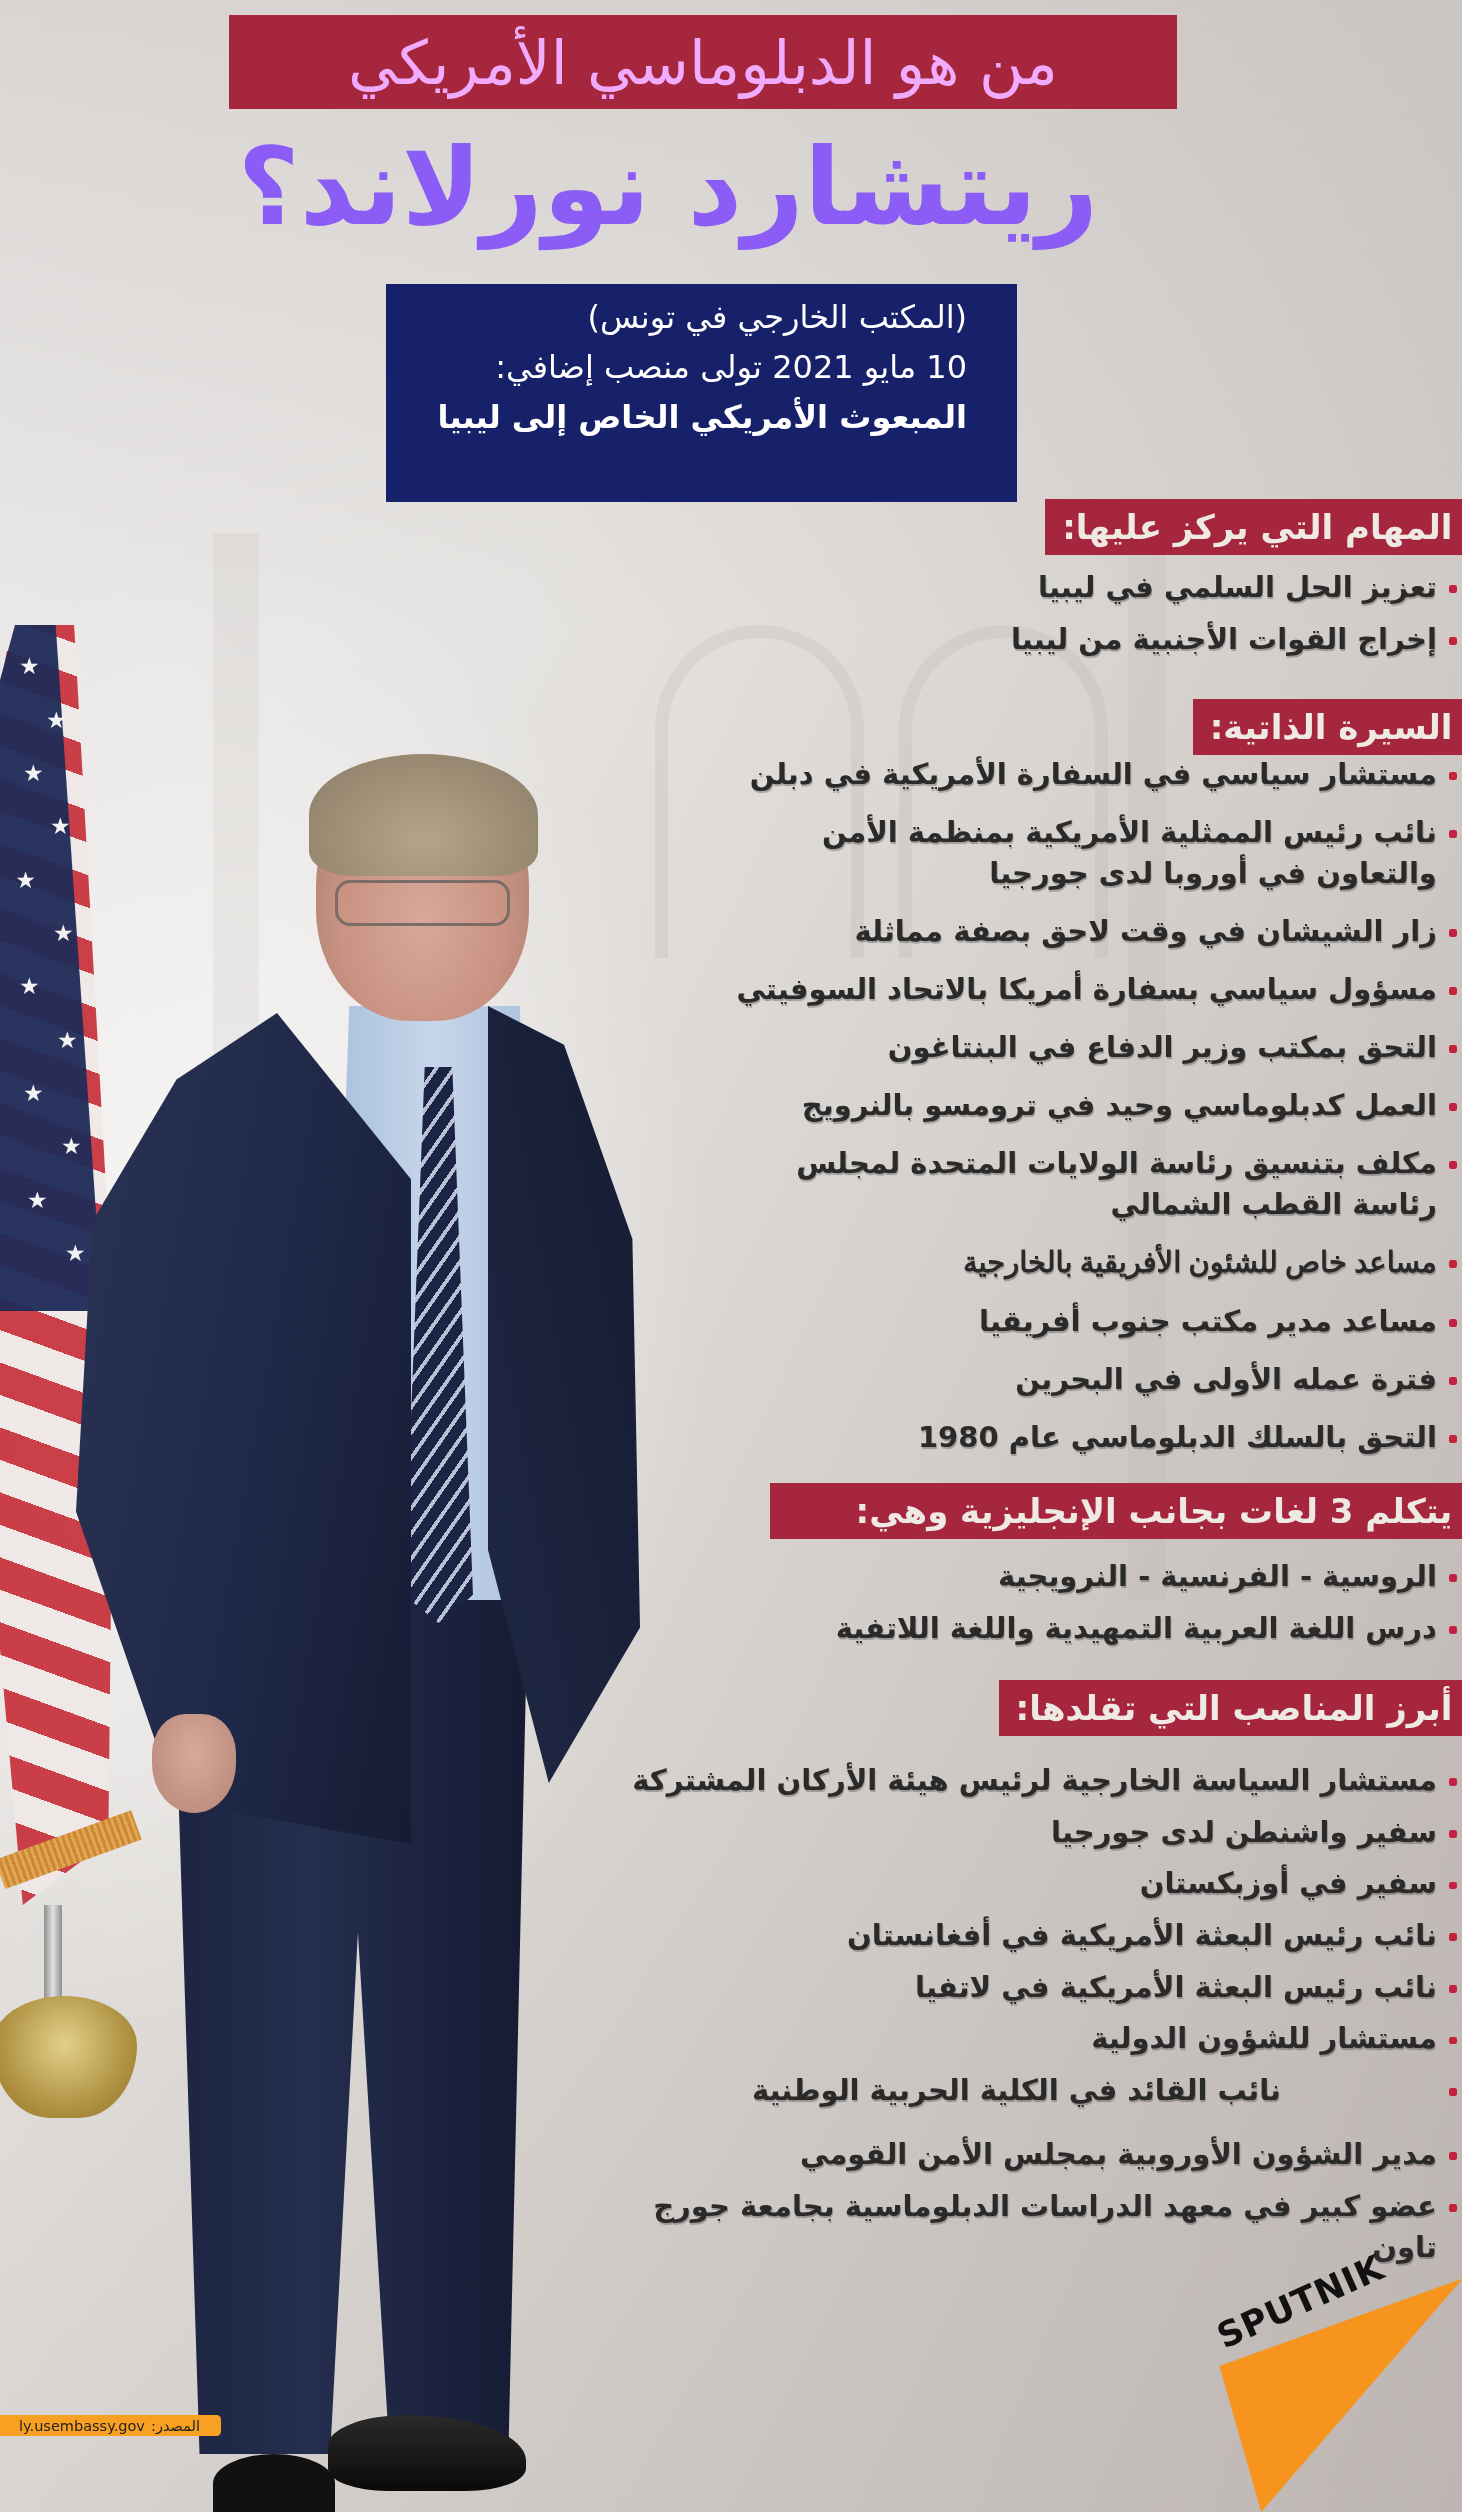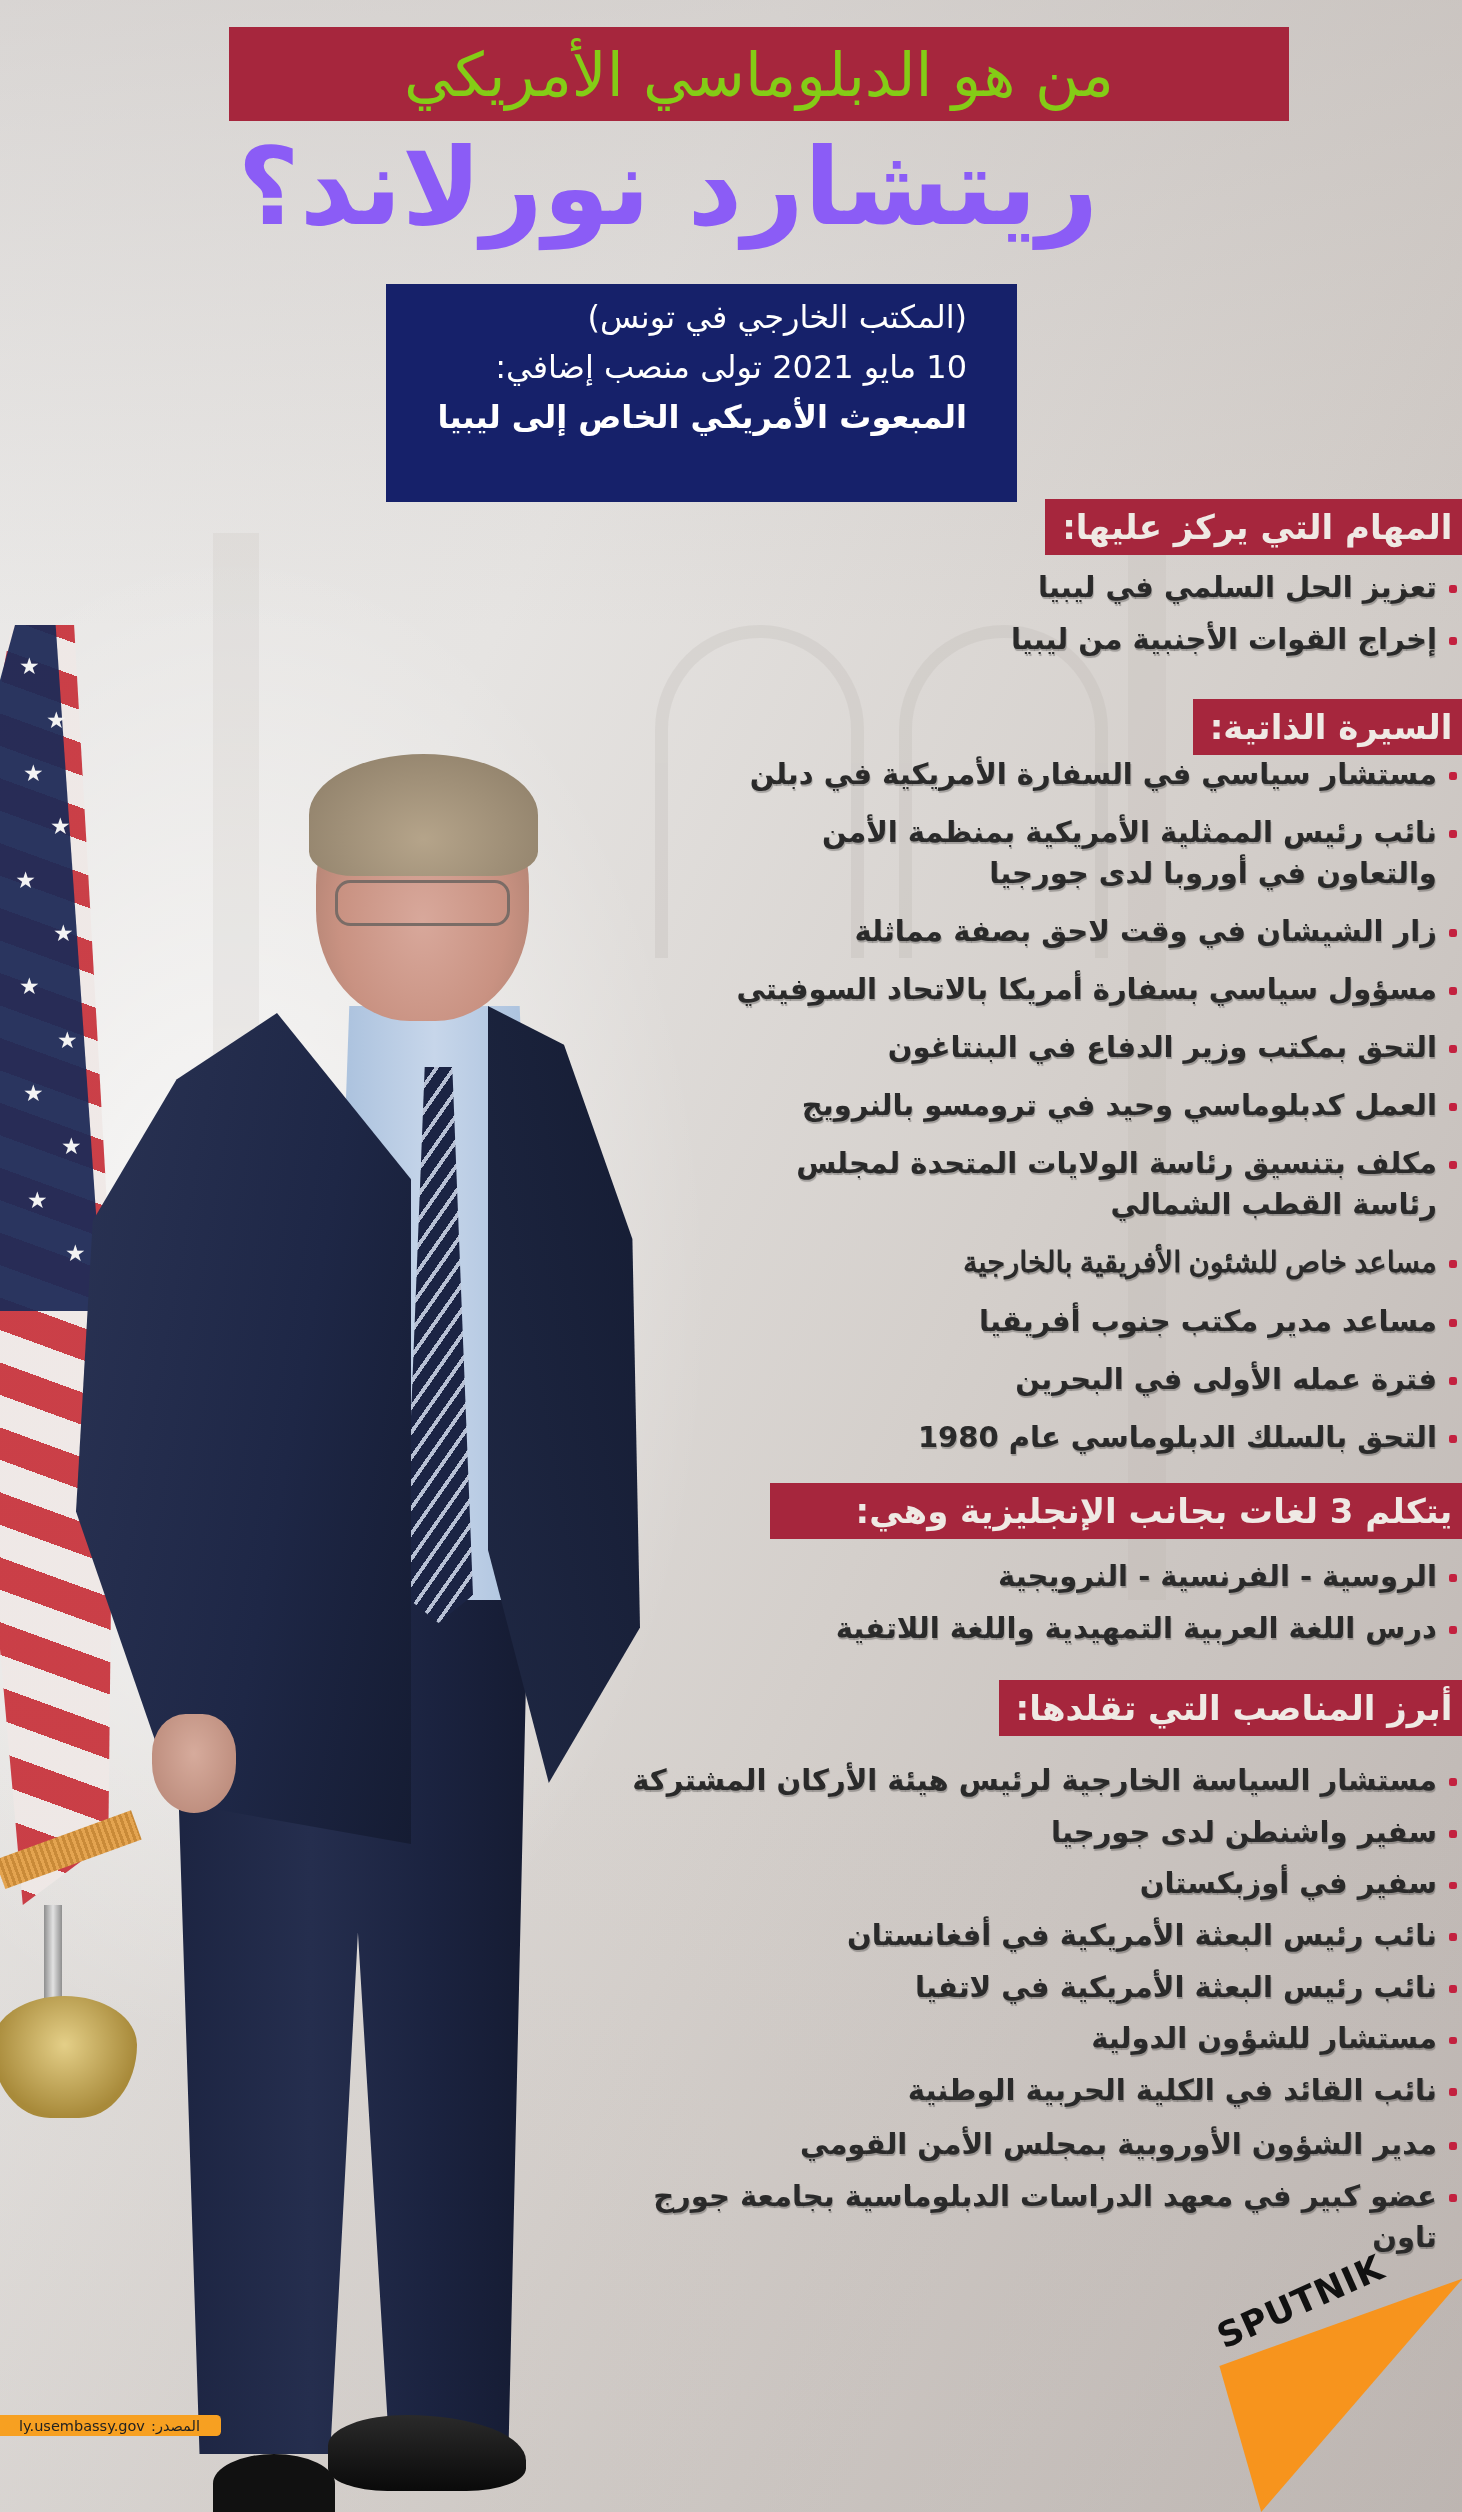--- a/index.html
+++ b/index.html
@@ -13,23 +13,23 @@
       background:
         radial-gradient(ellipse 686px 1067px at 229px 1295px, rgba(255,255,255,0.75), rgba(255,255,255,0) 70%),
         linear-gradient(180deg, rgba(180,172,168,0.35) 0%, rgba(255,255,255,0) 25%, rgba(255,255,255,0) 70%, rgba(200,194,190,0.25) 100%);
     }
     .bg-arch {
       position: absolute; border: 13.7px solid rgba(170,165,160,0.18); border-bottom: none;
       border-radius: 152px 152px 0 0;
     }
     .bg-column { position: absolute; background: rgba(170,165,160,0.12); }
     .title-box {
-      position: absolute; left: 229px; top: 15.2px; width: 1060px; height: 94px;
-      background: #a6263d; color: #84cc16; font-size: 61px; font-weight: normal;
-      display: flex; align-items: center; justify-content: center; direction: rtl; margin-top: 12px;
+      position: absolute; left: 229px; top: 15.2px; width: 948px; height: 94px;
+      background: #a6263d; color: #f0abfc; font-size: 61px; font-weight: normal;
+      display: flex; align-items: center; justify-content: center; direction: rtl;
     }
     .main-title {
       position: absolute; left: 229px; top: 122px; width: 878px; height: 130px;
       color: #8b5cf6; font-size: 107px; font-weight: bold;
       display: flex; align-items: center; justify-content: center; direction: rtl;
     }
     .info-box {
       position: absolute; left: 386px; top: 284px; width: 631px; height: 218px;
       background: #16216a; color: #ffffff; direction: rtl;
       padding: 7.6px 50px 0 15.2px; box-sizing: border-box;
@@ -225,21 +225,21 @@
 <div class="section-head" style="top:1680px;">
   <span>أبرز المناصب التي تقلدها:</span>
 </div>
 <div class="list" style="top:1760px; width:861px; right:6.1px;">
   <div class="item" style="margin-bottom:10.7px;"><span class="bullet"></span><span>مستشار السياسة الخارجية لرئيس هيئة الأركان المشتركة</span></div>
   <div class="item" style="margin-bottom:10.7px;"><span class="bullet"></span><span>سفير واشنطن لدى جورجيا</span></div>
   <div class="item" style="margin-bottom:10.7px;"><span class="bullet"></span><span>سفير في أوزبكستان</span></div>
   <div class="item" style="margin-bottom:10.7px;"><span class="bullet"></span><span>نائب رئيس البعثة الأمريكية في أفغانستان</span></div>
   <div class="item" style="margin-bottom:10.7px;"><span class="bullet"></span><span>نائب رئيس البعثة الأمريكية في لاتفيا</span></div>
   <div class="item" style="margin-bottom:10.7px;"><span class="bullet"></span><span>مستشار للشؤون الدولية</span></div>
-  <div class="item" style="margin-bottom:13px;"><span class="bullet"></span><span>نائب القائد في الكلية الحربية الوطنية</span></div>
+  <div class="item" style="margin-bottom:23px;text-align:center;"><span class="bullet"></span><span>نائب القائد في الكلية الحربية الوطنية</span></div>
   <div class="item" style="margin-bottom:10.7px;"><span class="bullet"></span><span>مدير الشؤون الأوروبية بمجلس الأمن القومي</span></div>
   <div class="item" style="width:831px; margin-left:auto;"><span class="bullet"></span><span>عضو كبير في معهد الدراسات الدبلوماسية بجامعة جورج تاون</span></div>
 </div>
 
 <div class="source-badge">
   <span>ly.usembassy.gov</span>
   <span class="lbl">المصدر:</span>
 </div>
 
 <svg class="logo" viewBox="0 0 340 322">

